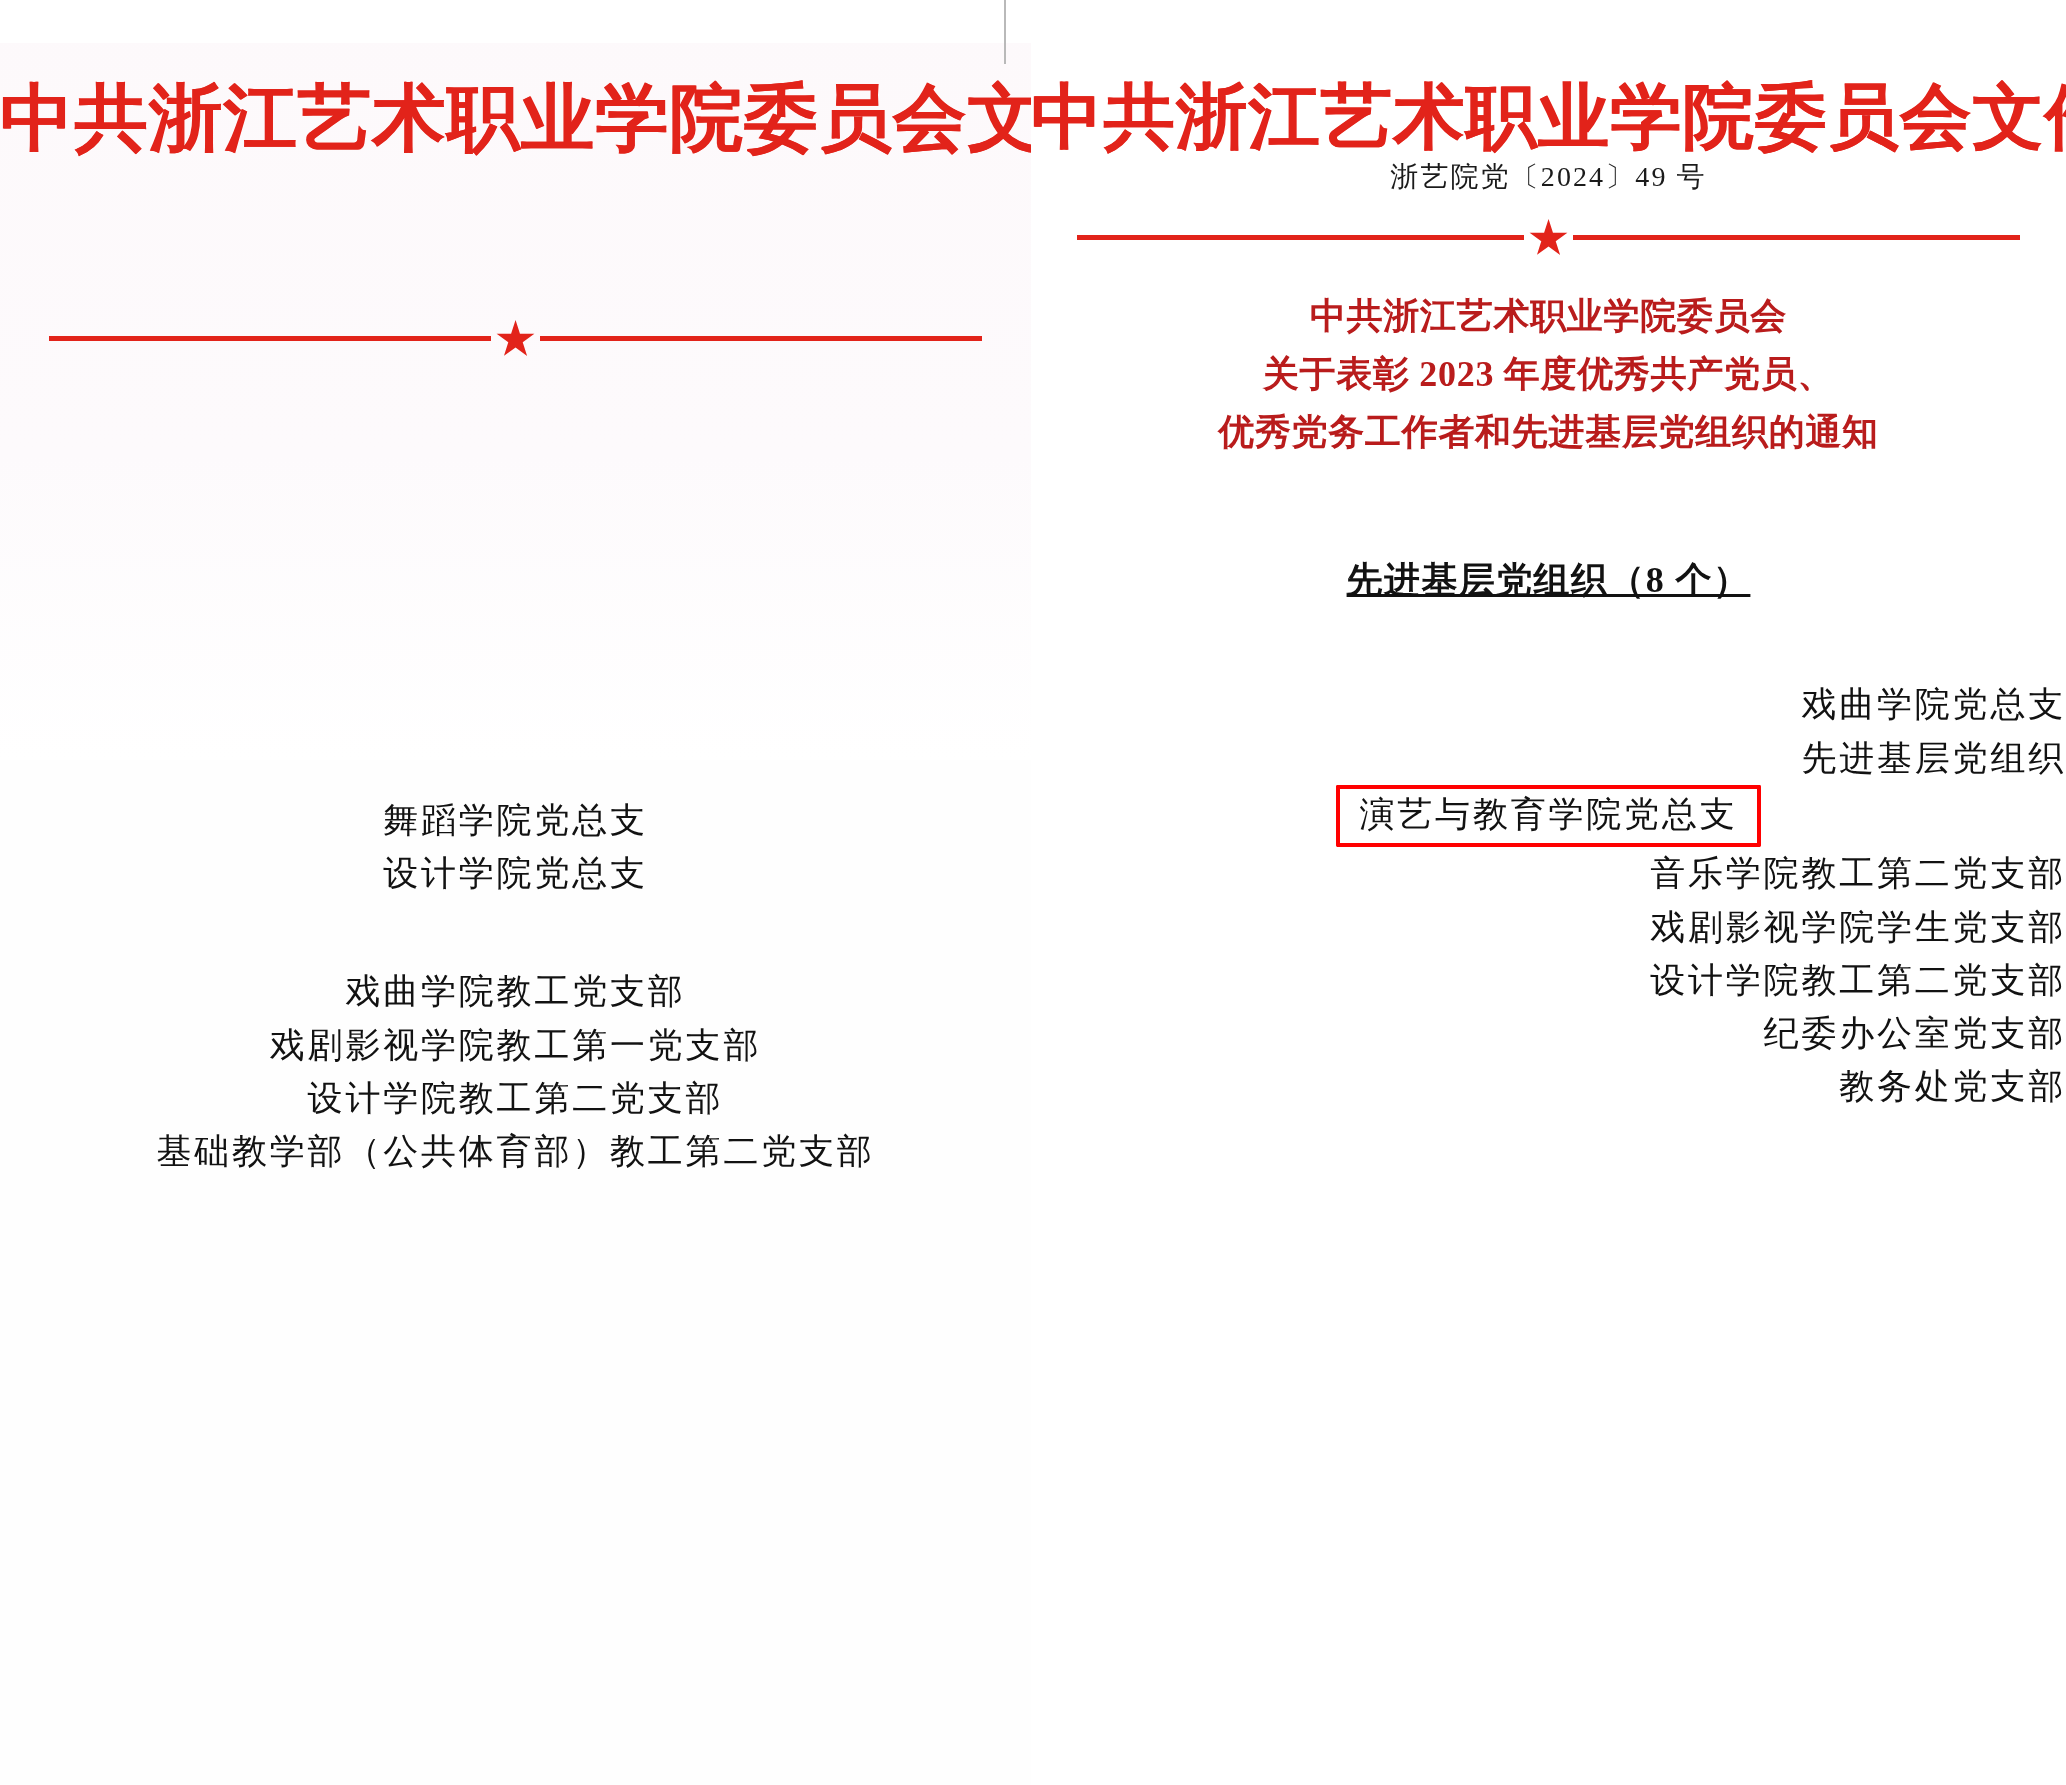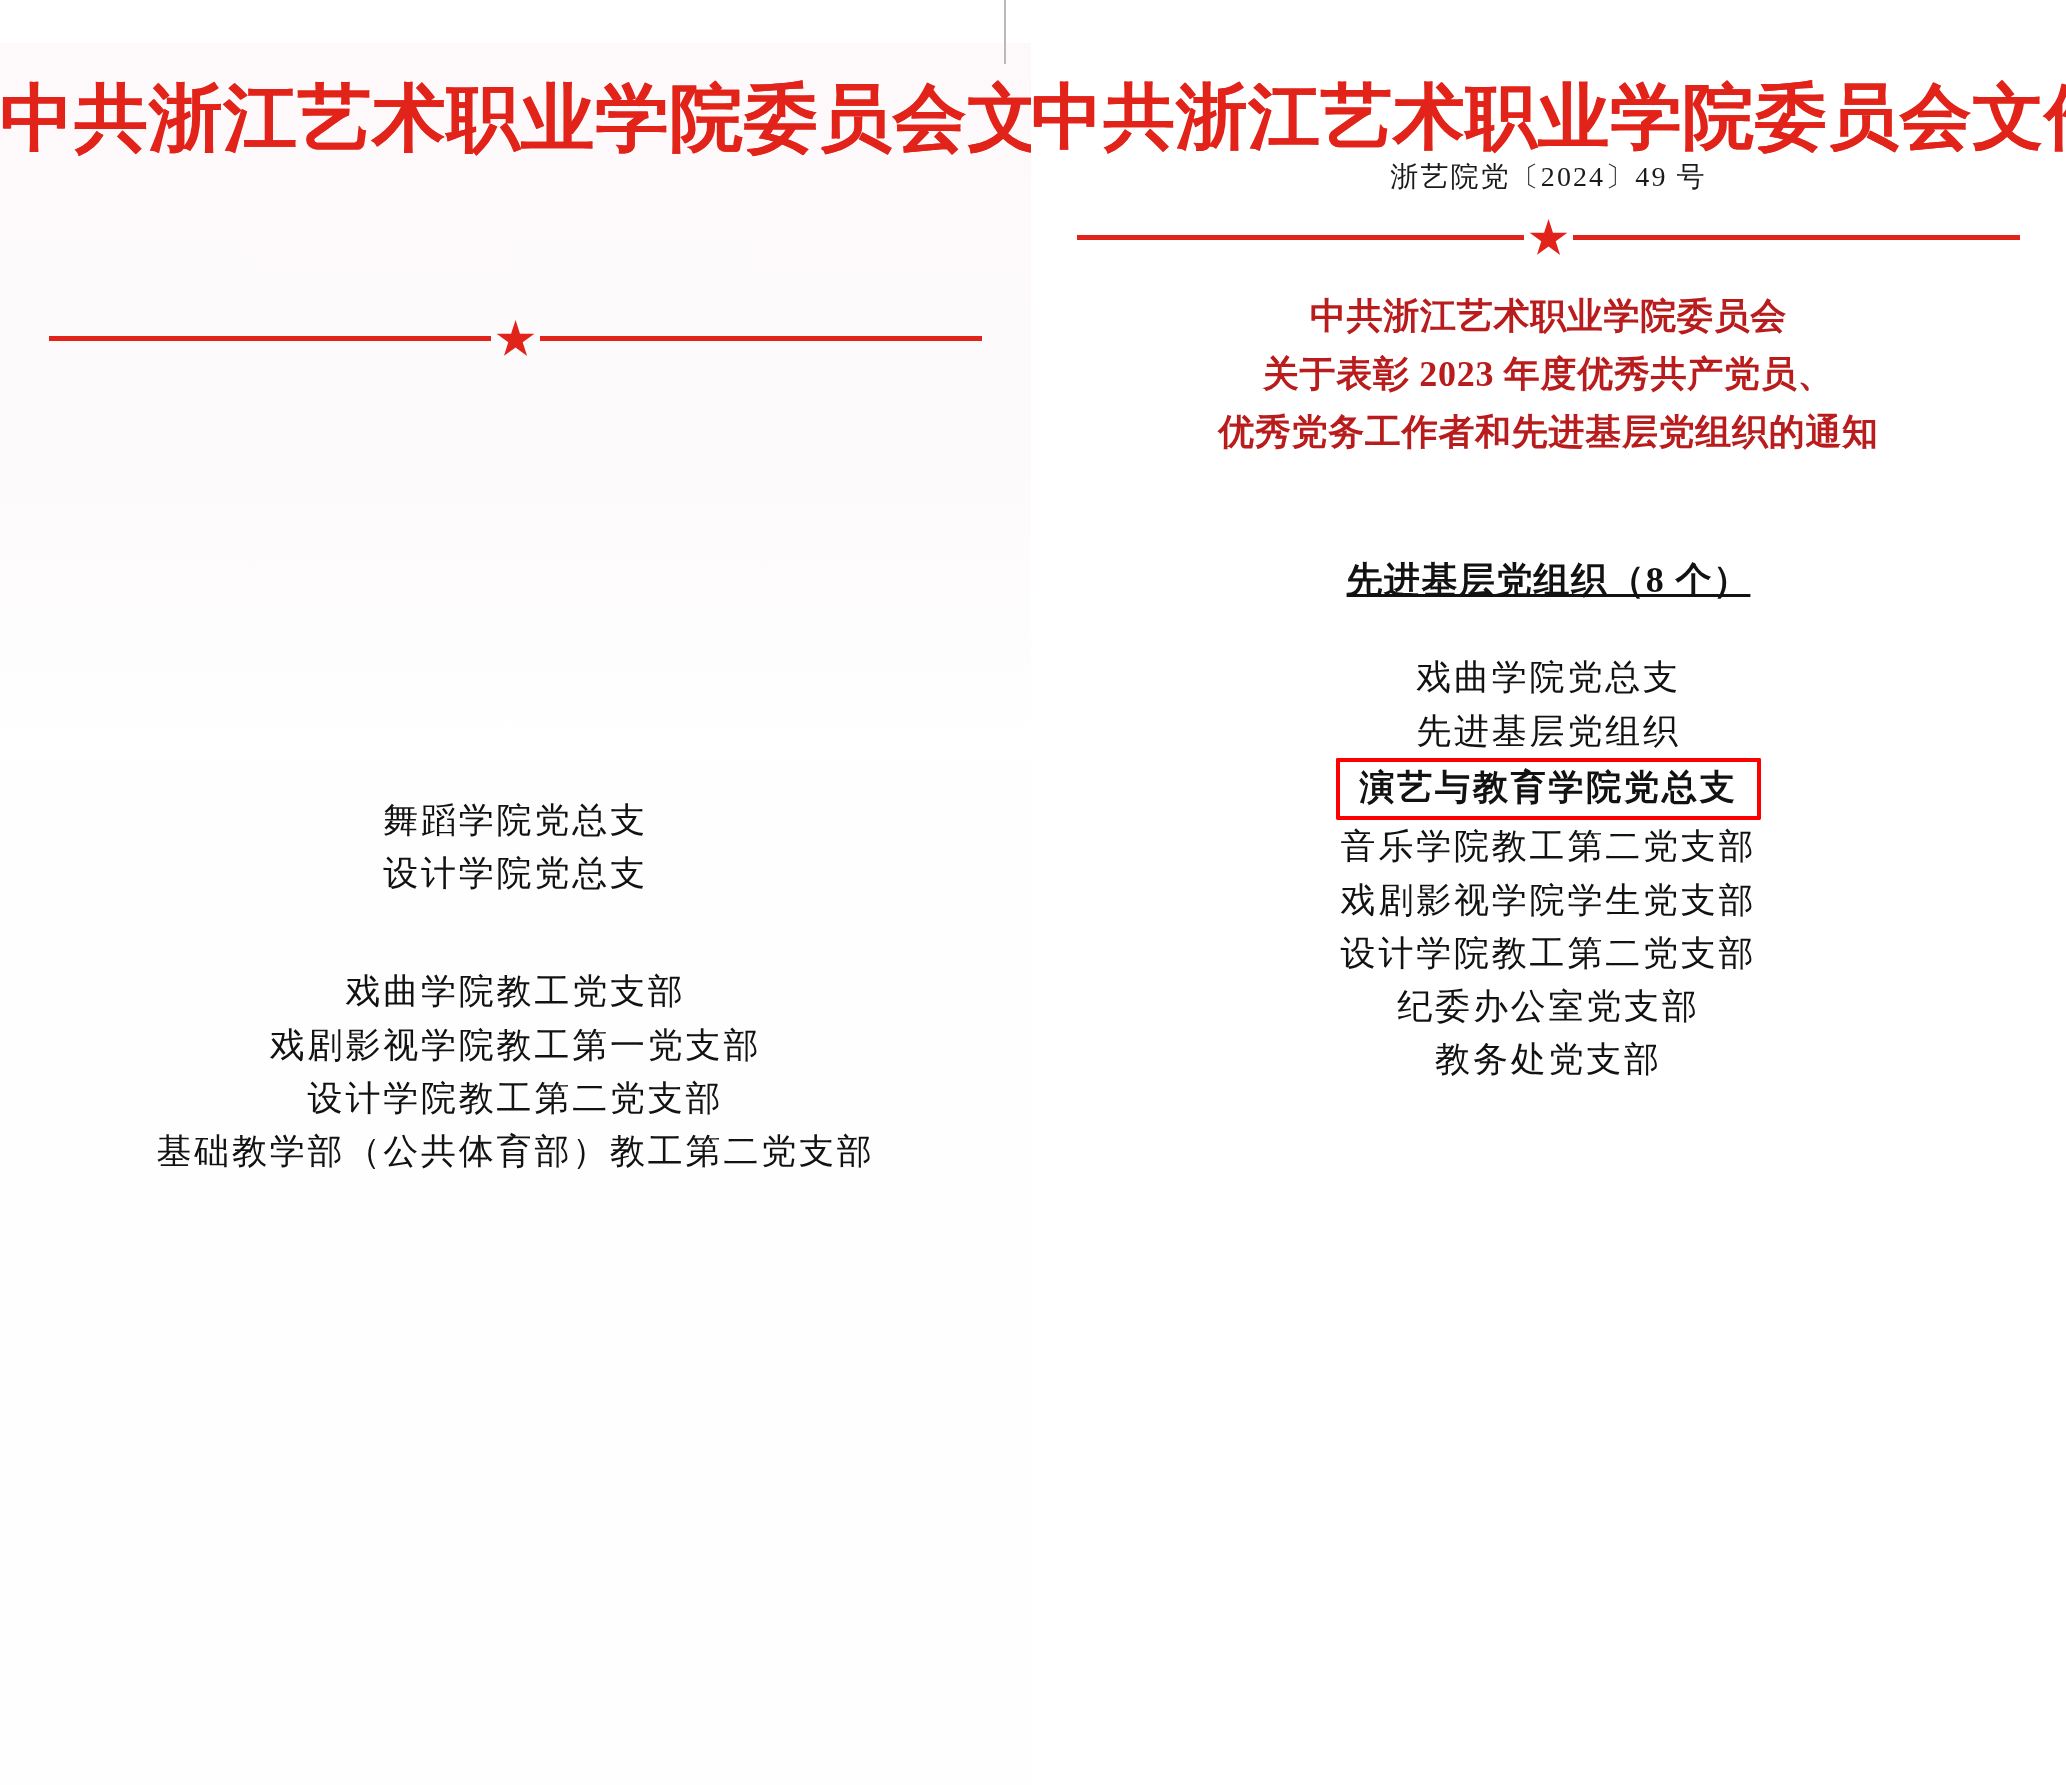--- a/index.html
+++ b/index.html
@@ -155,33 +155,32 @@
 
   
   .org-list {
     margin: 0;
     padding: 0;
     list-style: none;
     text-align: center;
     color: #121212;
   }
   .org-list-left { margin-top: 78px; }
-  .org-list-right { margin-top: 46px; }
+  .org-list-right { margin-top: 73px; text-align: right; }
   .org-item {
     font-size: 35px;
     line-height: 1.52;
     letter-spacing: 2.8px;
     white-space: nowrap;
     position: relative;
     display: block;
   }
   .hl-wrap {
     display: flex;
     justify-content: center;
-    font-weight: bold;
   }
   .hl-box {
     border: 4.2px solid #ff0000;
     border-radius: 1.4px;
     padding: 5.6px 18px 7px 18px;
     display: inline-block;
     font-size: 35px;
     line-height: 1.2;
     letter-spacing: 2.8px;
     white-space: nowrap;

